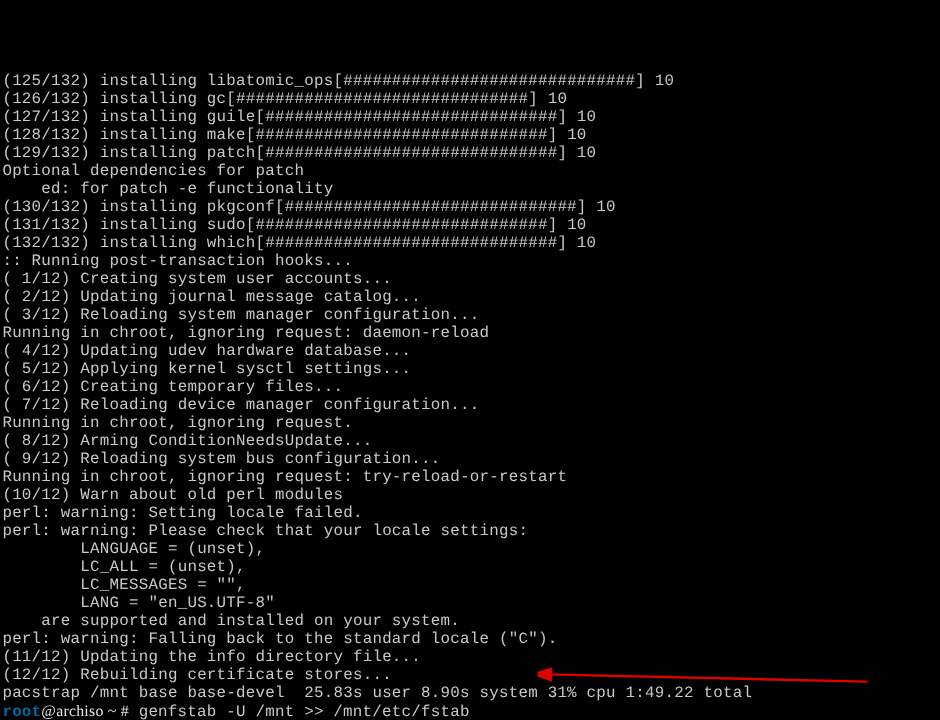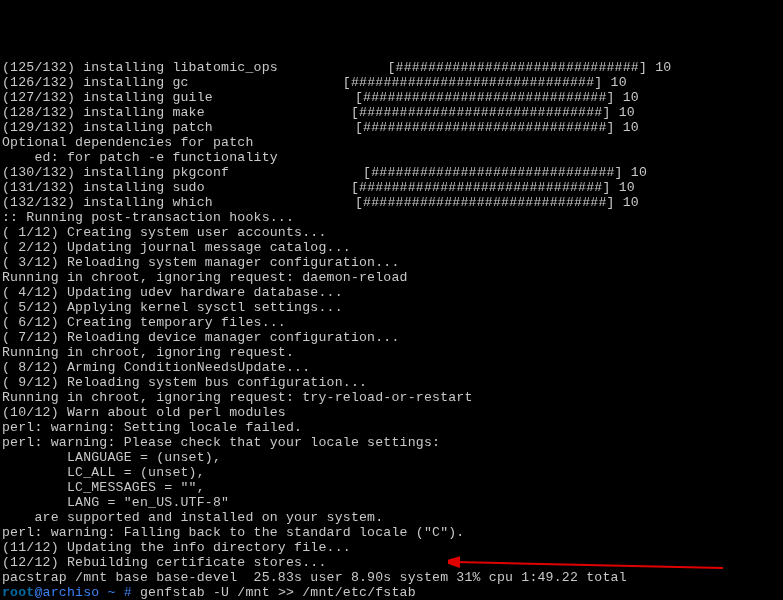--- a/index.html
+++ b/index.html
@@ -24,25 +24,25 @@
   }
   .line {
     height: 15px;
     display: flex;
   }
   .left {
     flex: 0 0 auto;
   }
   .right {
     flex: 1 1 auto;
-    text-align: center;
+    text-align: left;
     overflow: hidden;
   }
   .root { color: #0369a1; font-weight: bold; }
-  .host { color: #3b82f6; }
+  .host { color: #e5e5e5; font-family: Liberation Serif, serif; }
   .arrow {
     position: absolute;
     pointer-events: none;
   }
 </style>
 </head>
 <body>
 
 
 

